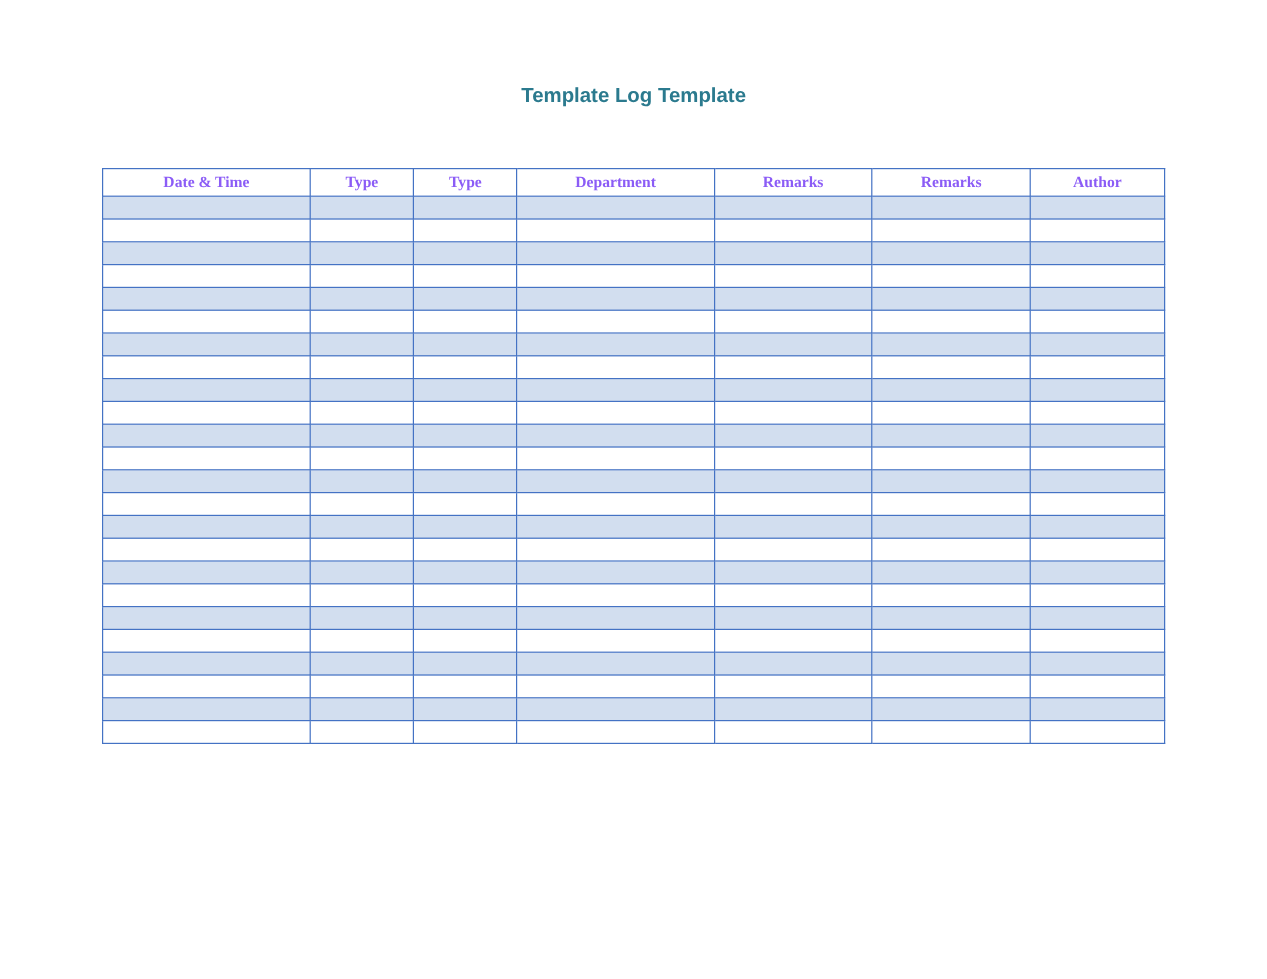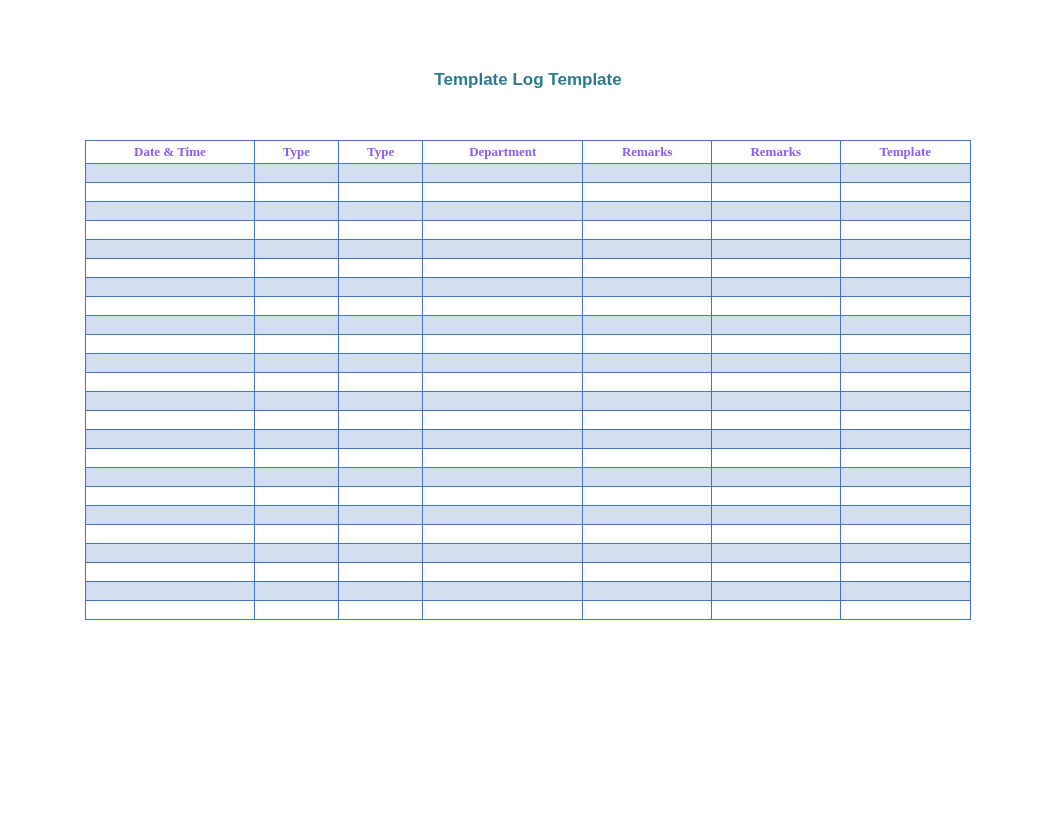--- a/index.html
+++ b/index.html
@@ -57,21 +57,21 @@
 
 <table>
   <thead>
     <tr>
       <th>Date &amp; Time</th>
       <th>Type</th>
       <th>Type</th>
       <th>Department</th>
       <th>Remarks</th>
       <th>Remarks</th>
-      <th>Template</th>
+      <th>Author</th>
     </tr>
   </thead>
   <tbody id="table-body">
   <tr>
         <td></td>
         <td></td>
         <td></td>
         <td></td>
         <td></td>
         <td></td>

